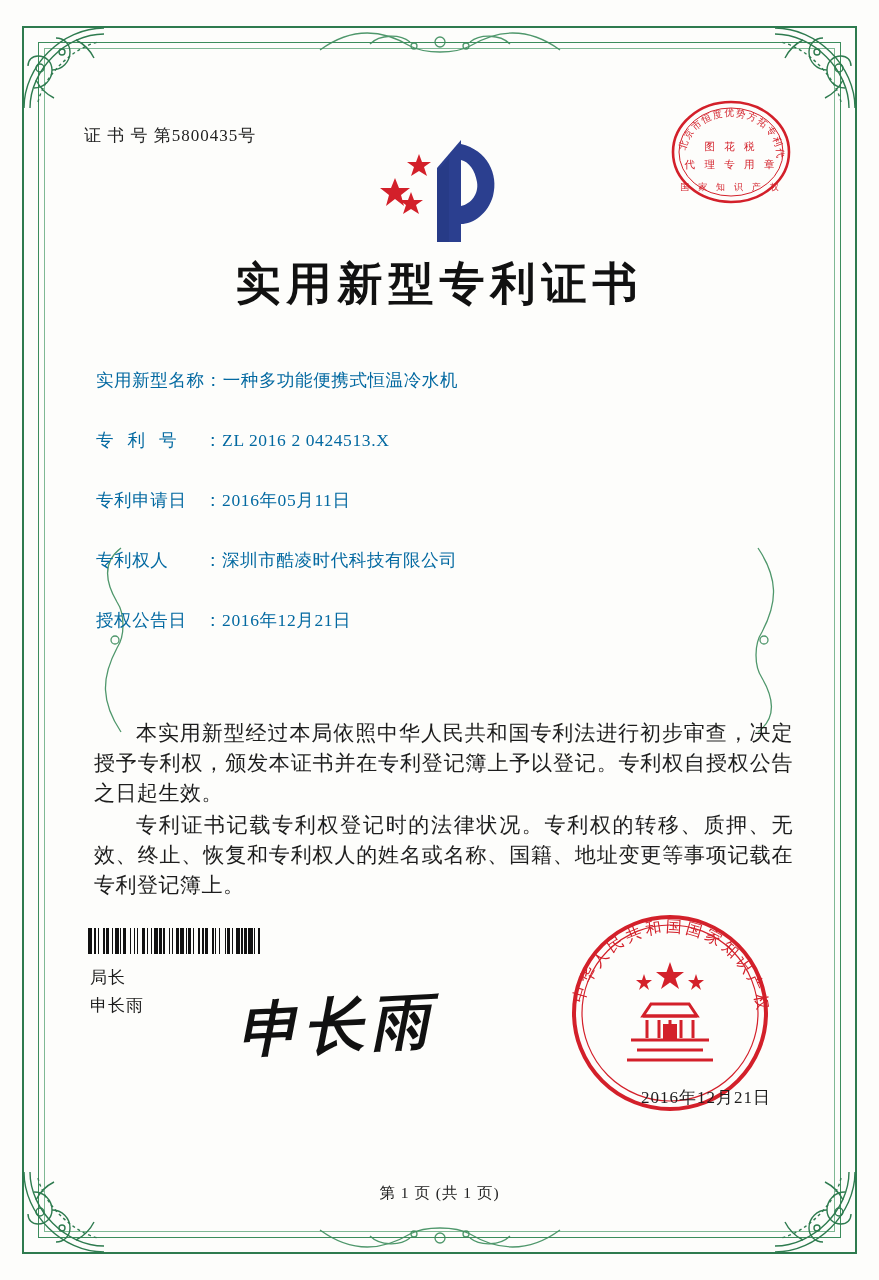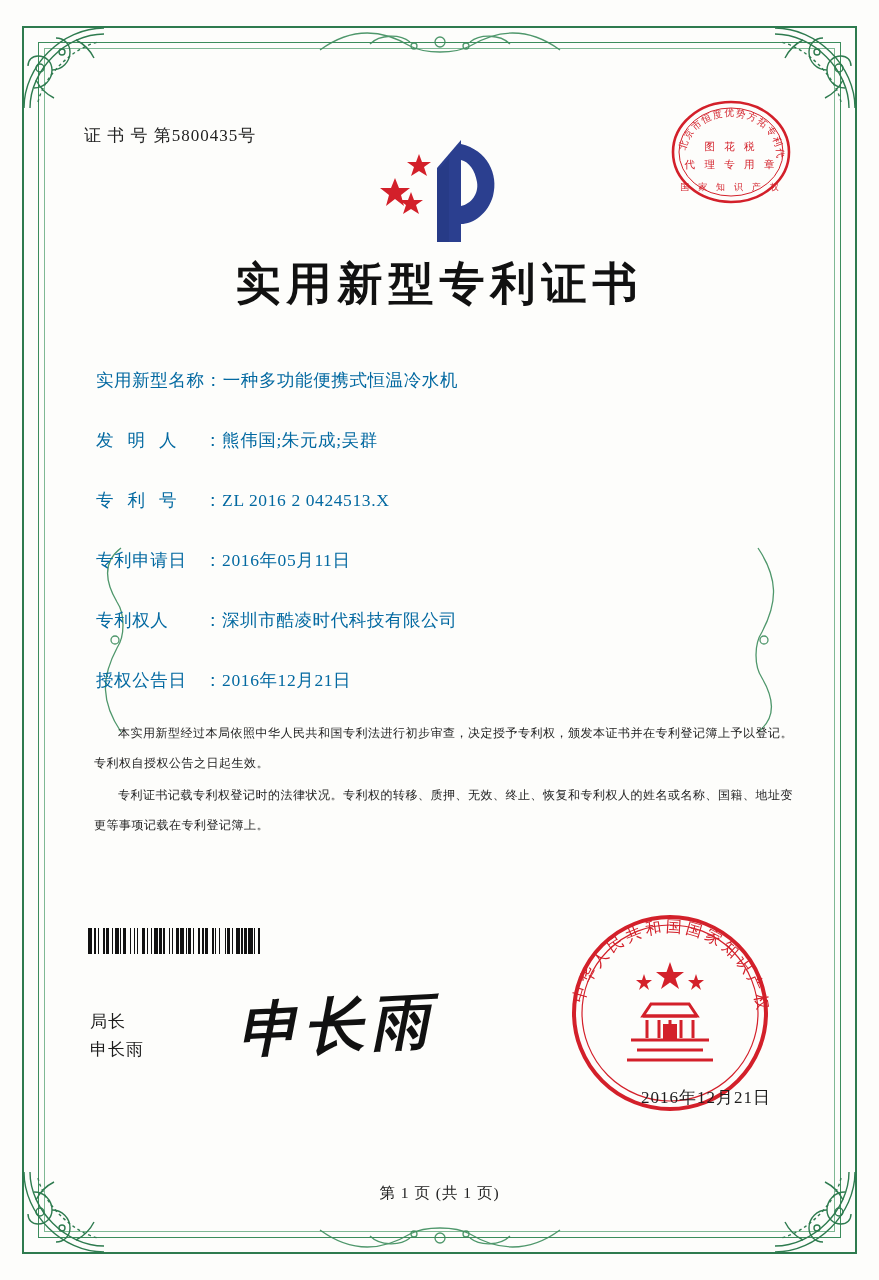--- a/index.html
+++ b/index.html
@@ -141,21 +141,21 @@
   .field-label.spread {
     letter-spacing: 14px;
   }
   .field-value { }
 
   .paragraphs {
     position: absolute;
     left: 26px;
     right: 18px;
     top: 640px;
-    font-size: 12px;
+    font-size: 21px;
     line-height: 30px;
     color: #1d1d1d;
     text-align: justify;
     letter-spacing: .5px;
   }
   .paragraphs p {
     margin: 0 0 2px 0;
     text-indent: 2em;
   }
 
@@ -171,21 +171,21 @@
   }
   .barcode i {
     display: block;
     background: #111;
     height: 100%;
   }
 
   .director {
     position: absolute;
     left: 22px;
-    top: 930px;
+    top: 886px;
     font-size: 17px;
     line-height: 28px;
     letter-spacing: 1px;
     color: #1d1d1d;
   }
 
   .signature {
     position: absolute;
     left: 170px;
     top: 908px;
@@ -354,23 +354,20 @@
         <text x="66" y="74" text-anchor="middle" font-size="10.5" fill="#d3202a" font-family="DejaVu Sans, sans-serif" letter-spacing="3">代 理 专 用 章</text>
         <text x="66" y="96" text-anchor="middle" font-size="9" fill="#d3202a" font-family="DejaVu Sans, sans-serif" letter-spacing="3">国 家 知 识 产 权</text>
       </svg>
     </div>
 
     <div class="title">实用新型专利证书</div>
 
     <div class="fields">
       <div class="field-row">
         <span class="field-label">实用新型名称</span><span class="field-value">：一种多功能便携式恒温冷水机</span>
-      </div>
-      <div class="field-row">
-        <span class="field-label spread">发明人</span><span class="field-value">：熊伟国;朱元成;吴群</span>
       </div>
       <div class="field-row">
         <span class="field-label spread">专利号</span><span class="field-value">：ZL 2016 2 0424513.X</span>
       </div>
       <div class="field-row">
         <span class="field-label">专利申请日</span><span class="field-value">：2016年05月11日</span>
       </div>
       <div class="field-row">
         <span class="field-label">专利权人</span><span class="field-value">：深圳市酷凌时代科技有限公司</span>
       </div>

